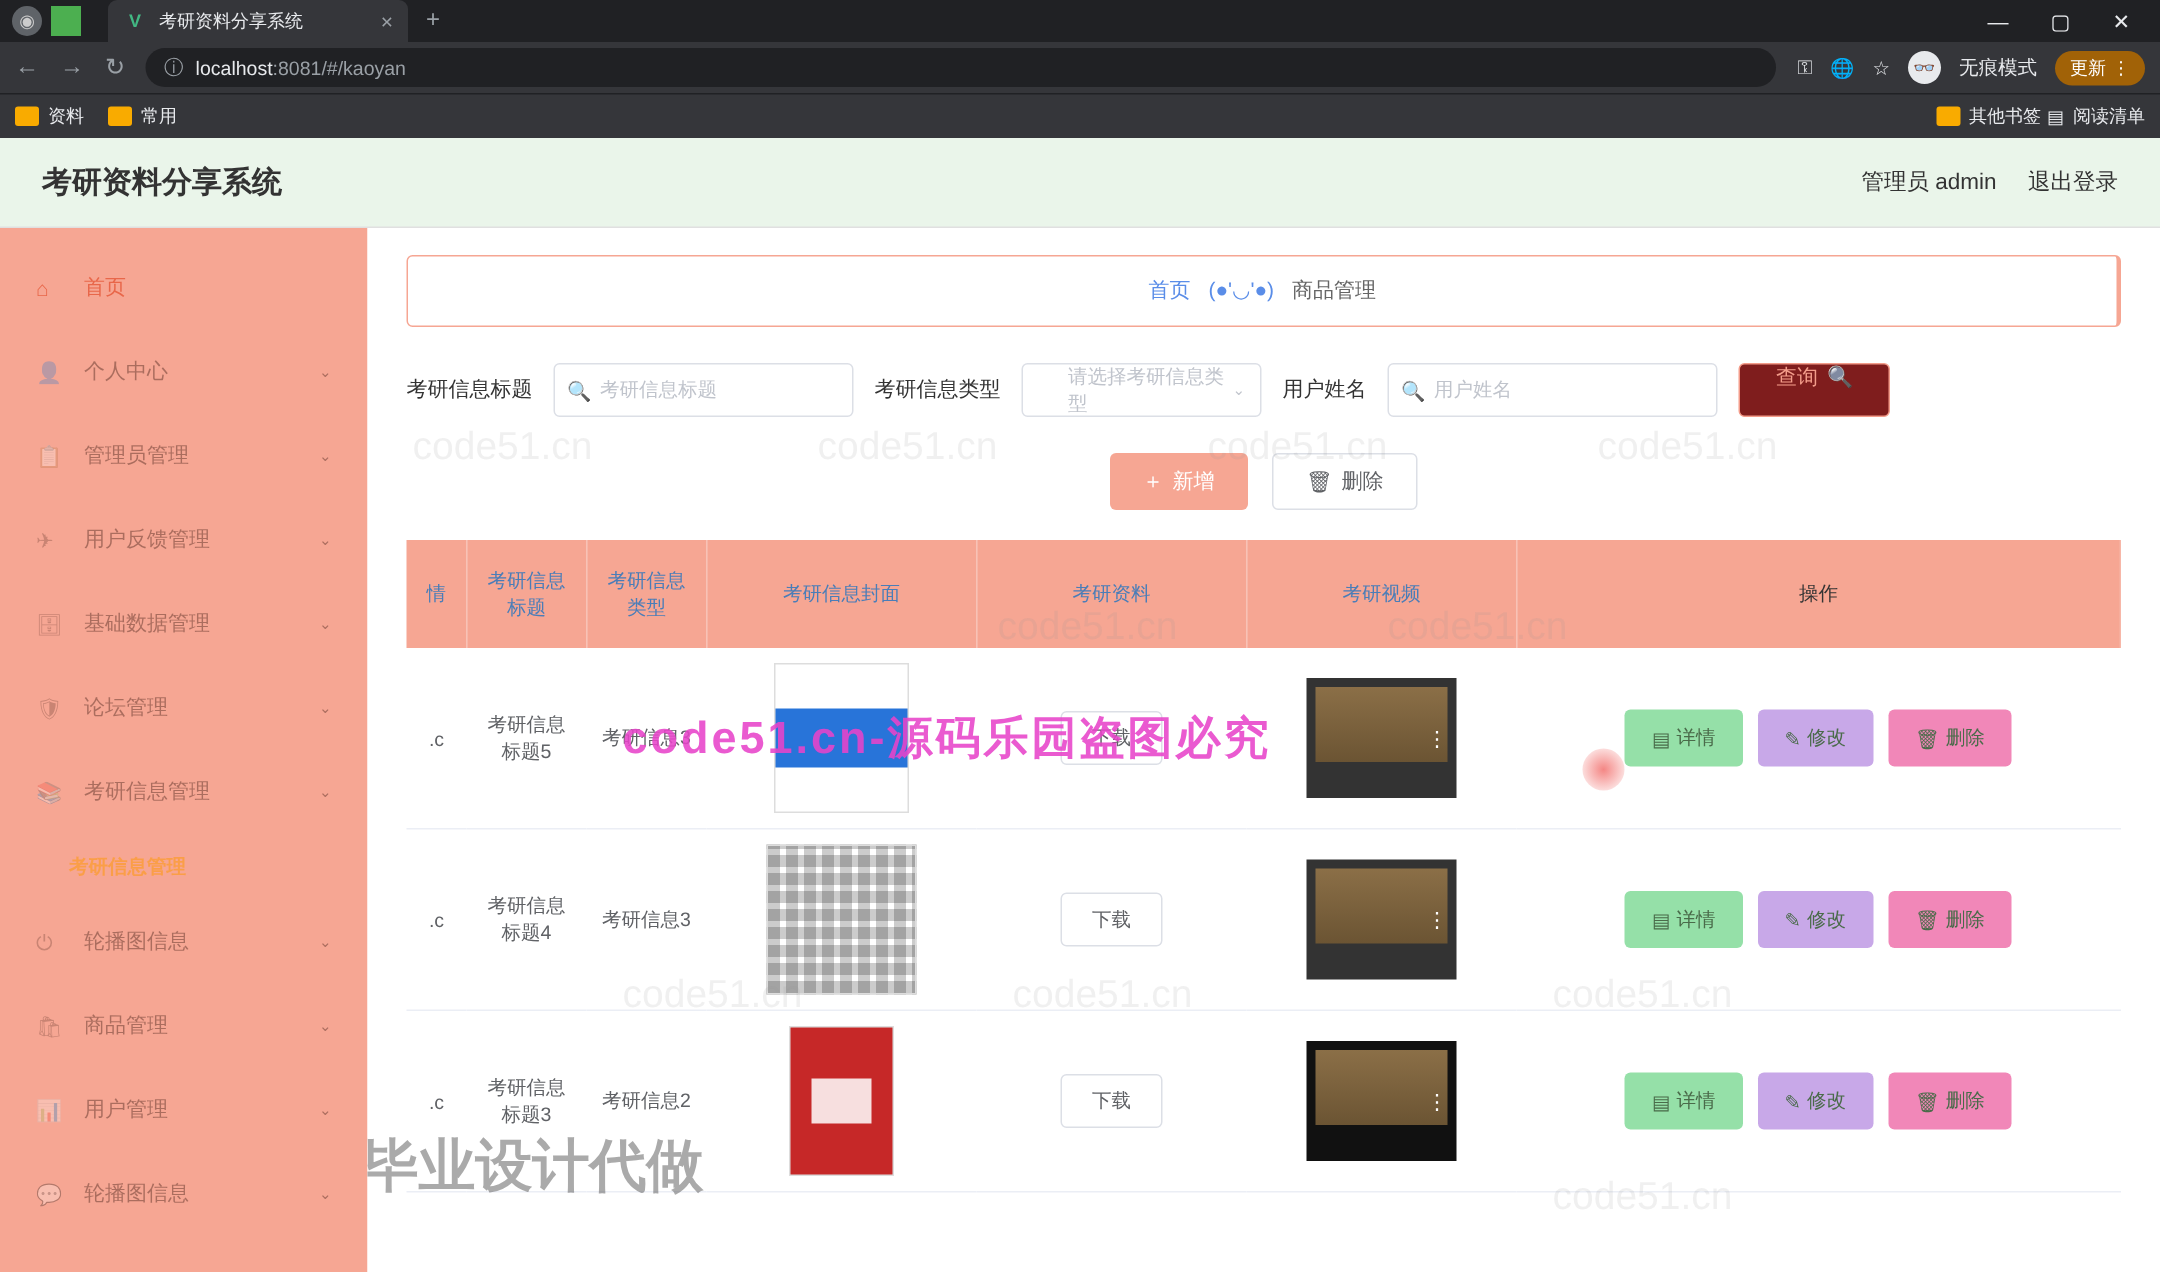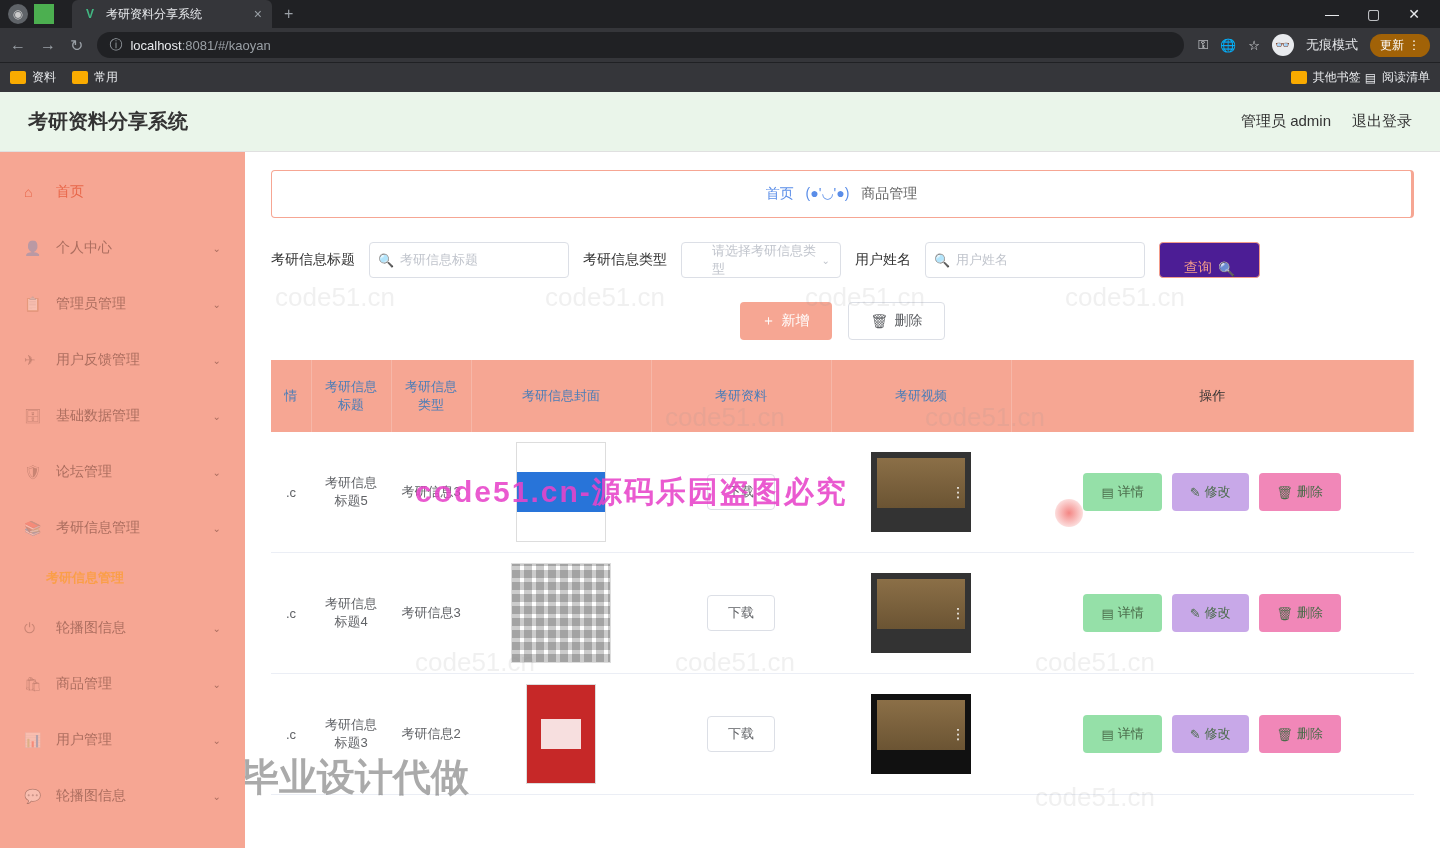--- a/index.html
+++ b/index.html
@@ -54,21 +54,21 @@
 .breadcrumb .face { color: #5a8de8; margin: 0 8px; }
 
 .search-row { display: flex; align-items: center; gap: 14px; margin-bottom: 24px; flex-wrap: nowrap; }
 .search-label { font-size: 14px; color: #333; white-space: nowrap; }
 .search-input { height: 36px; border: 1px solid #dcdfe6; border-radius: 4px; padding: 0 10px 0 30px; font-size: 13px; position: relative; background: #fff; display:flex; align-items:center; color:#c0c4cc;}
 .search-input::before { content: attr(data-icon); position: absolute; left: 8px; color: #c0c4cc; }
 .input-title { width: 200px; }
 .input-type { width: 160px; }
 .input-user { width: 220px; }
 .select-arrow { color: #c0c4cc; margin-left: auto; font-size: 10px; }
-.query-btn { height: 36px; padding: 0 24px; border: 1px solid #f39c8a; background: #4c1d95; color: #f39c8a; border-radius: 4px; display: flex; align-items: flex-end; gap: 6px; font-size: 14px; }
+.query-btn { height: 36px; padding: 0 24px; border: 1px solid #f39c8a; background: #7f1d1d; color: #f39c8a; border-radius: 4px; display: flex; align-items: flex-start; gap: 6px; font-size: 14px; }
 
 .action-row { display: flex; justify-content: center; gap: 16px; margin-bottom: 20px; }
 .add-btn { height: 38px; padding: 0 22px; background: #f6a693; color: #fff; border: none; border-radius: 4px; font-size: 14px; display: flex; align-items: center; gap: 6px; }
 .del-btn { height: 38px; padding: 0 22px; background: #fff; color: #606266; border: 1px solid #dcdfe6; border-radius: 4px; font-size: 14px; display: flex; align-items: center; gap: 6px; }
 
 
 .table { width: 100%; border-collapse: collapse; }
 .table th { background: #f6a693; color: #4a7db8; font-size: 13px; font-weight: normal; padding: 18px 8px; text-align: center; border-right: 1px solid rgba(255,255,255,0.2); }
 .table th:last-child { color: #333; }
 .table td { padding: 10px 8px; text-align: center; font-size: 13px; color: #606266; border-bottom: 1px solid #ebeef5; vertical-align: middle; }

